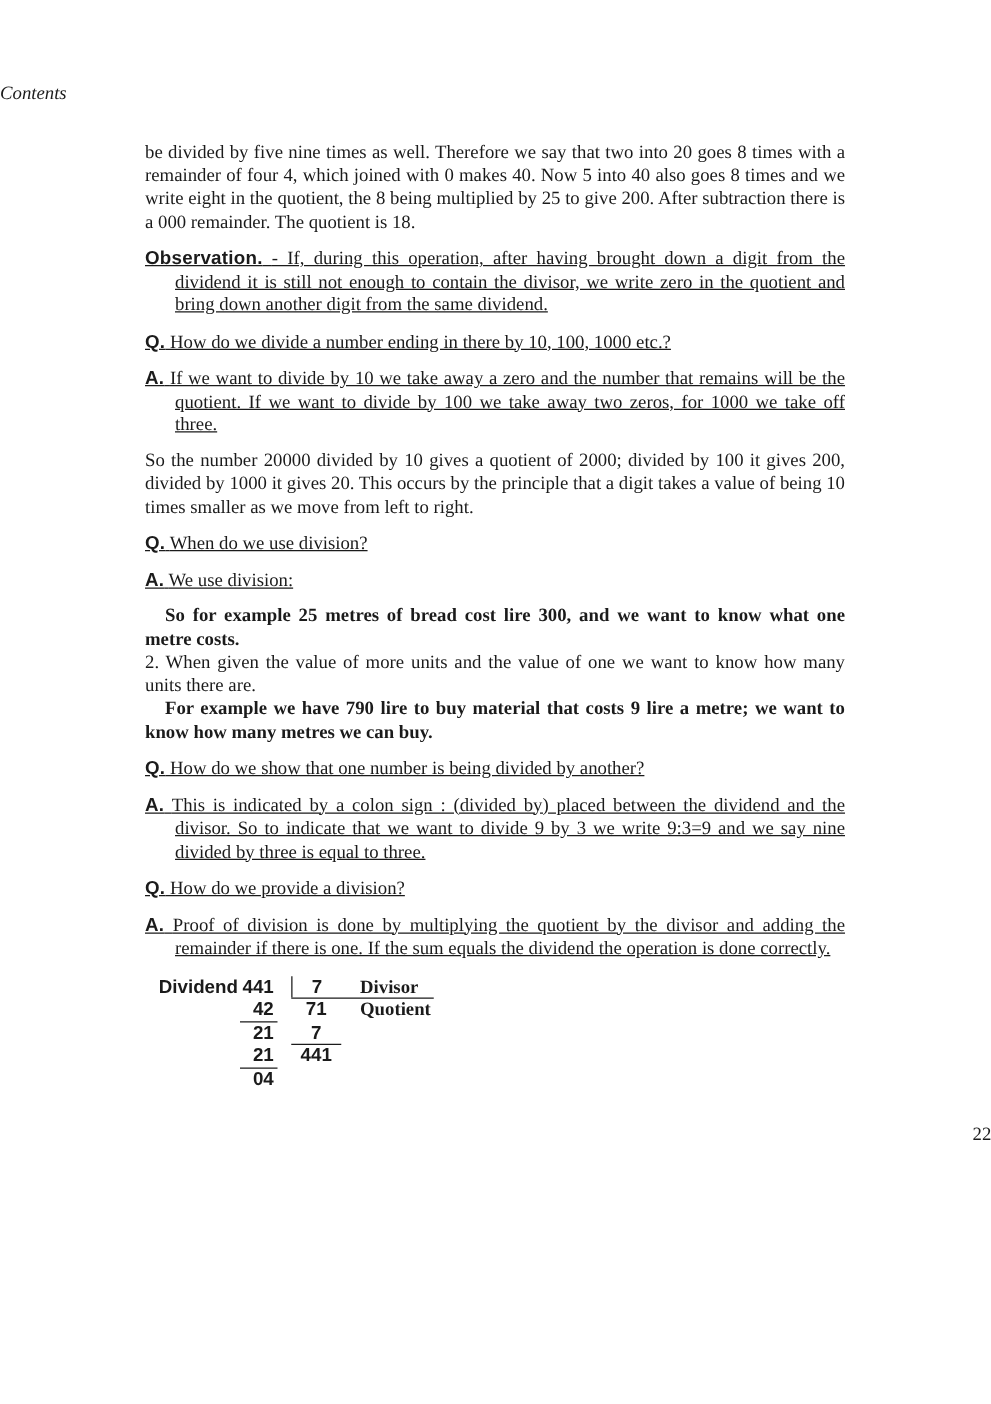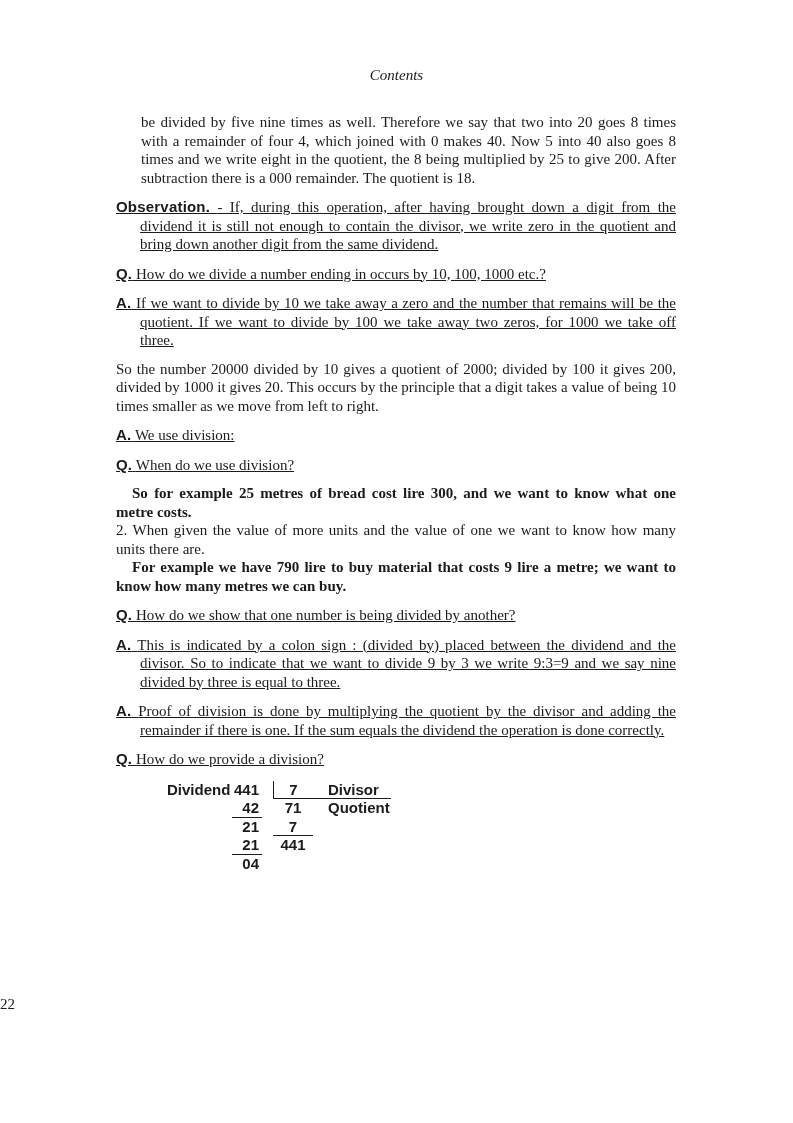--- a/index.html
+++ b/index.html
@@ -10,34 +10,33 @@
     margin: 0 auto;
     background: #ffffff;
     color: #1b1b1b;
     font-family: "Liberation Serif", serif;
     font-size: 15px;
     overflow: hidden;
   }
   .running-head {
     position: absolute;
     top: 67px; left: 0; right: 0;
-    text-align: center;
     font-style: italic;
     font-size: 15px;
   }
   .content {
     position: absolute;
     top: 113px;
     left: 116px;
     width: 560px;
     line-height: 18.5px;
     text-align: justify;
   }
   p.para { margin: 10px 0 0 0; text-align: justify; }
-  p.para.first { margin-top: 0; margin-left: 25px; }
+  p.para.first { margin-top: 0; }
   .labeled {
     margin: 11px 0 0 0;
     padding-left: 24px;
     text-indent: -24px;
     text-align: justify;
     text-decoration: underline;
   }
   .lab {
     font-family: "Liberation Sans", sans-serif;
     font-weight: bold;
@@ -48,34 +47,34 @@
   .group p.indent { text-indent: 16px; font-weight: bold; }
 
   
   .diagram {
     margin: 12px 0 0 11px;
     font-family: "Liberation Sans", sans-serif;
     font-weight: bold;
     font-size: 15px;
     text-align: left;
   }
-  .drow { display: flex; height: 18.5px; line-height: 18px; margin-left: 40px; }
+  .drow { display: flex; height: 18.5px; line-height: 18px; }
   .cl  { width: 65px; }                                   
   .cb  { width: 30px; text-align: right; padding-right: 3px; box-sizing: border-box; } 
   .sp  { width: 11px; }
   .cc  { width: 40px; text-align: center; box-sizing: border-box; } 
   .vbar { border-left: 1.5px solid #1b1b1b; }
   .ub   { border-bottom: 1.5px solid #1b1b1b; }
   .grp  { display: flex; border-bottom: 1.5px solid #1b1b1b; padding-right: 12px; }
-  .rlab { margin-left: 15px; }
+  .rlab { margin-left: 15px; font-family: Liberation Serif, serif; }
 
   .page-number {
     position: absolute;
-    top: 996px; left: 0; right: 0;
-    text-align: left;
+    top: 900px; left: 0; right: 0;
+    text-align: right;
     font-size: 15px;
   }
 </style>
 </head>
 <body>
 
 <div class="page">
 
   <div class="running-head">Contents</div>
 
@@ -83,64 +82,64 @@
 
     <p class="para first">be divided by five nine times as well. Therefore we say that two into 20 goes 8 times with a remainder of four 4, which joined with 0 makes 40. Now 5 into 40 also goes 8 times and we write eight in the quotient, the 8 being multiplied by 25 to give 200. After subtraction there is a 000 remainder. The quotient is 18.</p>
 
     <div class="labeled">
       <span class="lab">Observation.</span>
       <span>- If, during this operation, after having brought down a digit from the dividend it is still not enough to contain the divisor, we write zero in the quotient and bring down another digit from the same dividend.</span>
     </div>
 
     <div class="labeled">
       <span class="lab">Q.</span>
-      <span>How do we divide a number ending in occurs by 10, 100, 1000 etc.?</span>
+      <span>How do we divide a number ending in there by 10, 100, 1000 etc.?</span>
     </div>
 
     <div class="labeled">
       <span class="lab">A.</span>
       <span>If we want to divide by 10 we take away a zero and the number that remains will be the quotient. If we want to divide by 100 we take away two zeros, for 1000 we take off three.</span>
     </div>
 
     <p class="para">So the number 20000 divided by 10 gives a quotient of 2000; divided by 100 it gives 200, divided by 1000 it gives 20. This occurs by the principle that a digit takes a value of being 10 times smaller as we move from left to right.</p>
 
     <div class="labeled">
-      <span class="lab">A.</span>
-      <span>We use division:</span>
+      <span class="lab">Q.</span>
+      <span>When do we use division?</span>
     </div>
 
     <div class="labeled">
-      <span class="lab">Q.</span>
-      <span>When do we use division?</span>
+      <span class="lab">A.</span>
+      <span>We use division:</span>
     </div>
 
     <div class="group">
       <p class="indent">So for example 25 metres of bread cost lire 300, and we want to know what one metre costs.</p>
       <p>2. When given the value of more units and the value of one we want to know how many units there are.</p>
       <p class="indent">For example we have 790 lire to buy material that costs 9 lire a metre; we want to know how many metres we can buy.</p>
     </div>
 
     <div class="labeled">
       <span class="lab">Q.</span>
       <span>How do we show that one number is being divided by another?</span>
     </div>
 
     <div class="labeled">
       <span class="lab">A.</span>
       <span>This is indicated by a colon sign : (divided by) placed between the dividend and the divisor. So to indicate that we want to divide 9 by 3 we write 9:3=9 and we say nine divided by three is equal to three.</span>
     </div>
 
     <div class="labeled">
-      <span class="lab">A.</span>
-      <span>Proof of division is done by multiplying the quotient by the divisor and adding the remainder if there is one. If the sum equals the dividend the operation is done correctly.</span>
+      <span class="lab">Q.</span>
+      <span>How do we provide a division?</span>
     </div>
 
     <div class="labeled">
-      <span class="lab">Q.</span>
-      <span>How do we provide a division?</span>
+      <span class="lab">A.</span>
+      <span>Proof of division is done by multiplying the quotient by the divisor and adding the remainder if there is one. If the sum equals the dividend the operation is done correctly.</span>
     </div>
 
     <div class="diagram">
       <div class="drow">
         <span class="cl">Dividend</span>
         <span class="cb">441</span>
         <span class="sp"></span>
         <span class="grp">
           <span class="cc vbar">7</span>
           <span class="rlab">Divisor</span>

